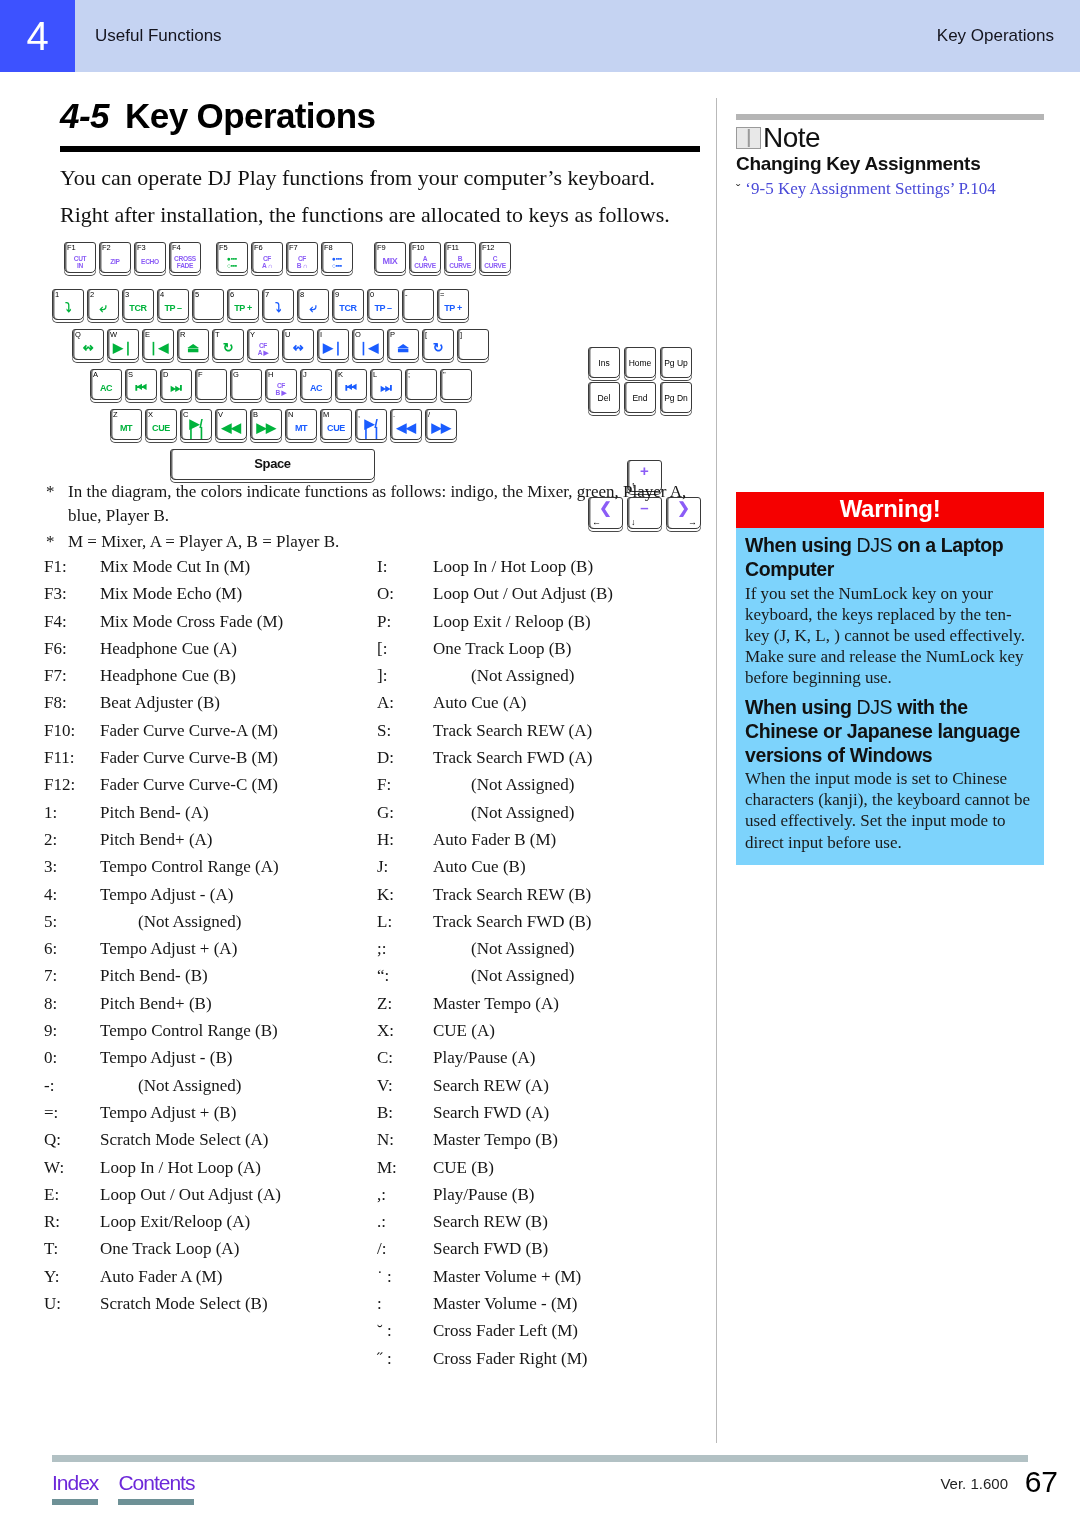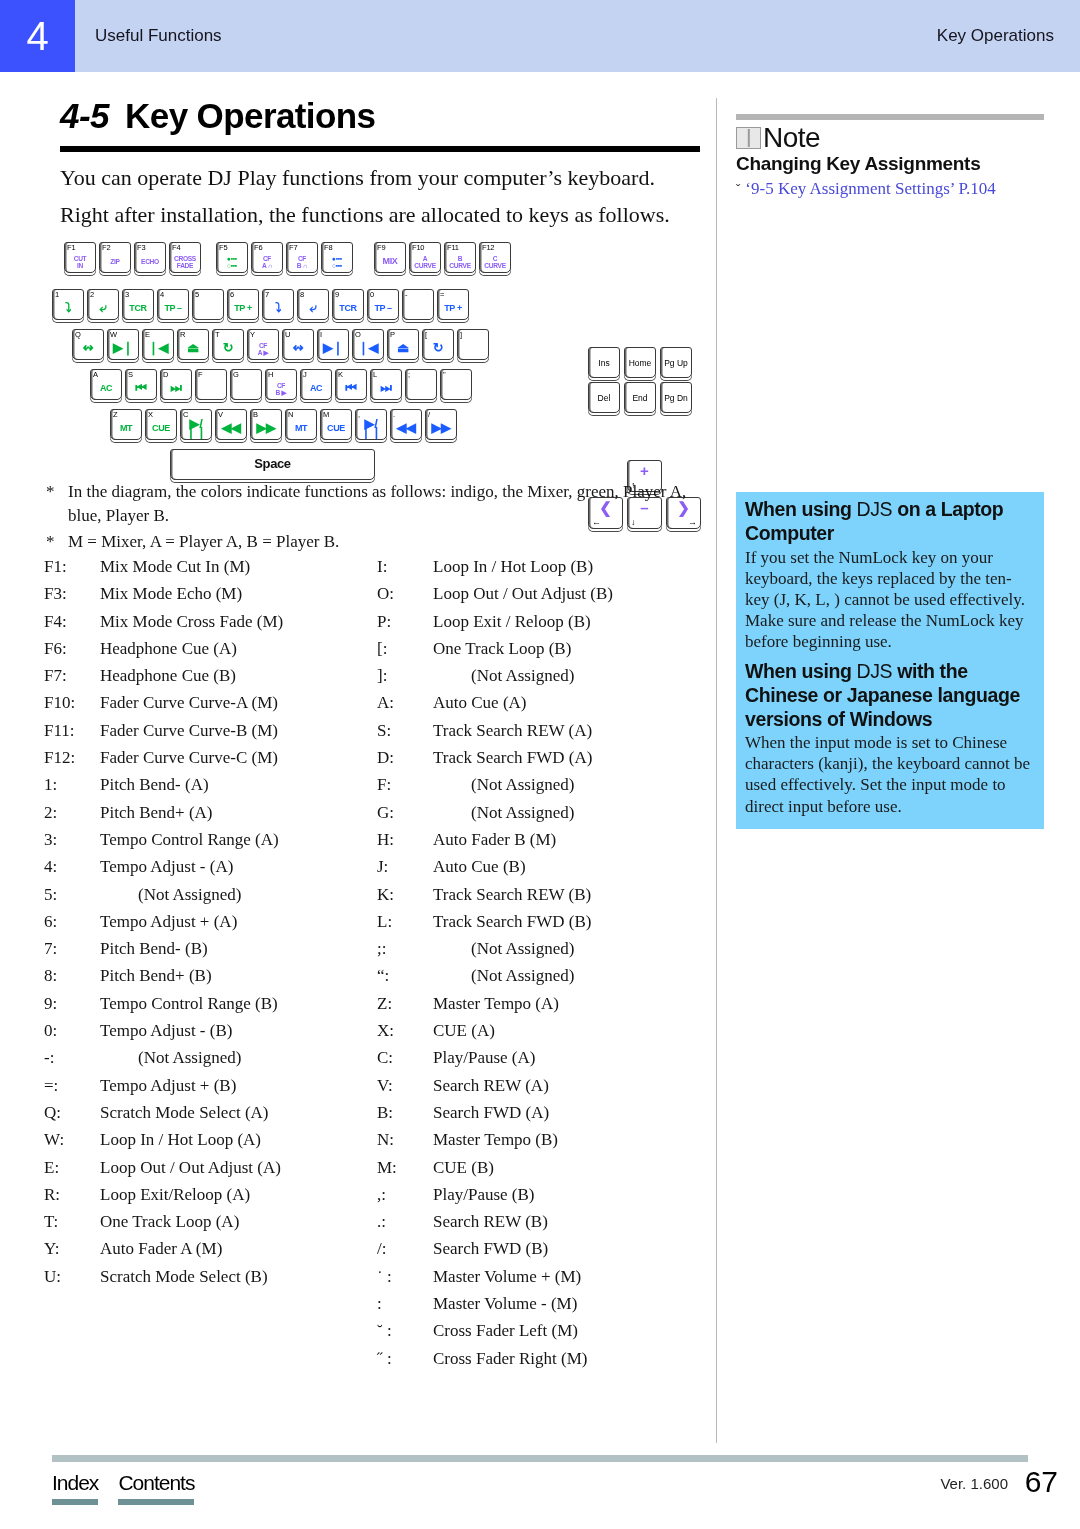--- a/index.html
+++ b/index.html
@@ -165,21 +165,21 @@
   .warn-h .thin { font-weight:400; }
   .warn-p { font-size:17px; color:#1a1a1a; line-height:1.24; margin:1px 0 8px 0; }
   .warn-p.last { margin-bottom:0; }
 
   
   #page-footer { position:absolute; left:0; top:1443px; width:1080px; height:86px; }
   .foot-rule { position:absolute; left:52px; top:12px; width:976px; height:7px; background:#b2c1c4; }
   .foot-tabs { position:absolute; left:52px; top:28px; display:flex; }
   .foot-tab { margin-right:20px; }
   .foot-tab .lbl {
-    font-family:"Liberation Sans", sans-serif; font-size:21px; color:#000000; letter-spacing:-1px;
+    font-family:"Liberation Sans", sans-serif; font-size:21px; color:#6d28d9; letter-spacing:-1px;
   }
   .foot-tab .bar { height:6px; background:#6e9196; margin-top:4px; }
   .foot-ver {
     position:absolute; right:72px; top:32px;
     font-family:"Liberation Sans", sans-serif; font-size:15px; color:#222;
   }
   .foot-page {
     position:absolute; right:22px; top:22px;
     font-family:"Liberation Sans", sans-serif; font-size:30px; color:#000;
   }
@@ -524,20 +524,24 @@
           </div>
           <div class="assign-row">
             <div class="assign-key">F6:</div>
             <div class="assign-fn">Headphone Cue (A)</div>
           </div>
           <div class="assign-row">
             <div class="assign-key">F7:</div>
             <div class="assign-fn">Headphone Cue (B)</div>
           </div>
           <div class="assign-row">
+            <div class="assign-key">F8:</div>
+            <div class="assign-fn">Beat Adjuster (B)</div>
+          </div>
+          <div class="assign-row">
             <div class="assign-key">F10:</div>
             <div class="assign-fn">Fader Curve Curve-A (M)</div>
           </div>
           <div class="assign-row">
             <div class="assign-key">F11:</div>
             <div class="assign-fn">Fader Curve Curve-B (M)</div>
           </div>
           <div class="assign-row">
             <div class="assign-key">F12:</div>
             <div class="assign-fn">Fader Curve Curve-C (M)</div>
@@ -754,20 +758,21 @@
       <span class="note-title">Note</span>
     </div>
     <div class="note-sub">Changing Key Assignments</div>
     <div class="note-link">
       <span class="caret">ˇ</span><span>‘9-5  Key Assignment Settings’</span>
       <span>P.104</span>
     </div>
   </div>
 
   <div id="warning-box">
+    <div class="warn-header">Warning!</div>
     <div class="warn-body">
       <div class="warn-h"><span>When using </span><span class="thin">DJS</span><span> on a Laptop Computer</span></div>
       <div class="warn-p">If you set the NumLock key on your keyboard, the keys replaced by the ten-key (J, K, L,     ) cannot be used effectively. Make sure and release the NumLock key before beginning use.</div>
       <div class="warn-h"><span>When using </span><span class="thin">DJS</span><span> with the Chinese or Japanese language versions of Windows</span></div>
       <div class="warn-p last">When the input mode is set to Chinese characters (kanji), the keyboard cannot be used effectively. Set the input mode to direct input before use.</div>
     </div>
   </div>
 </div>
 
 <div id="page-footer">

